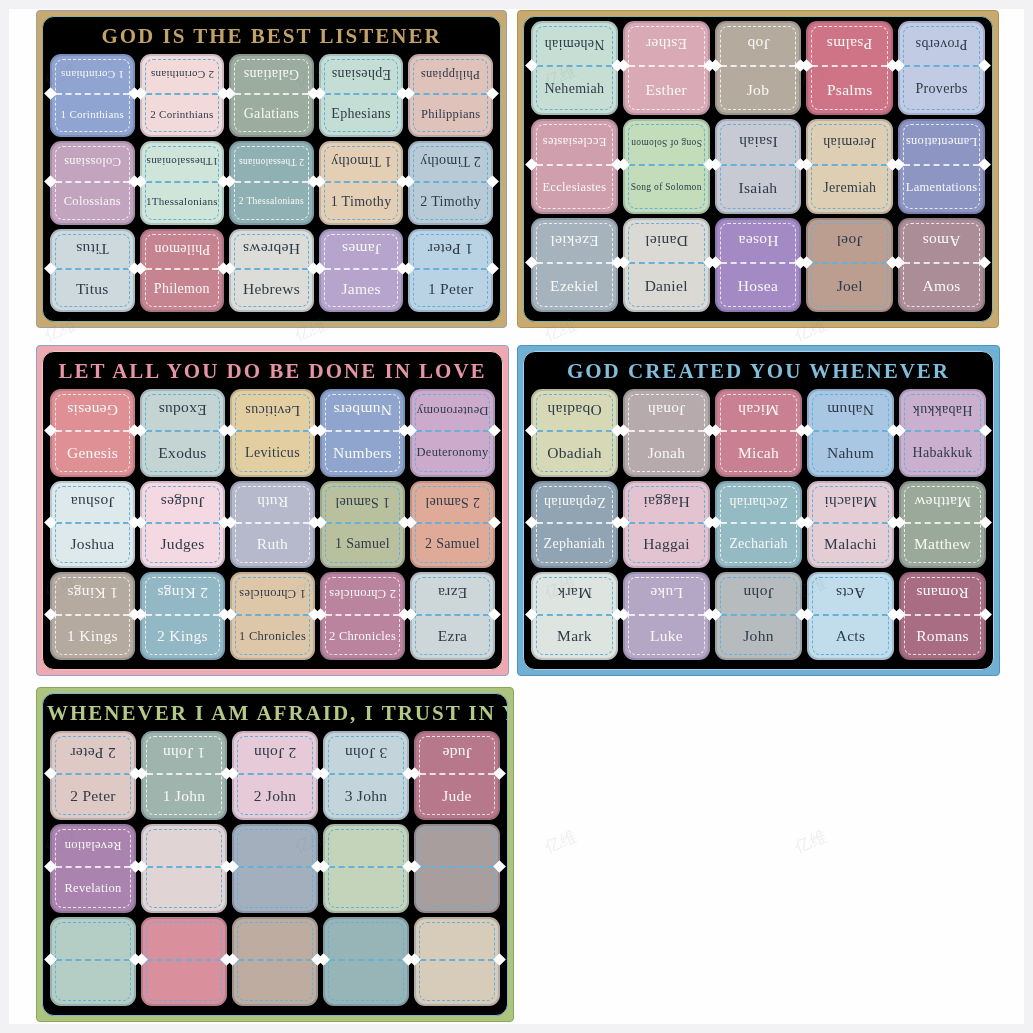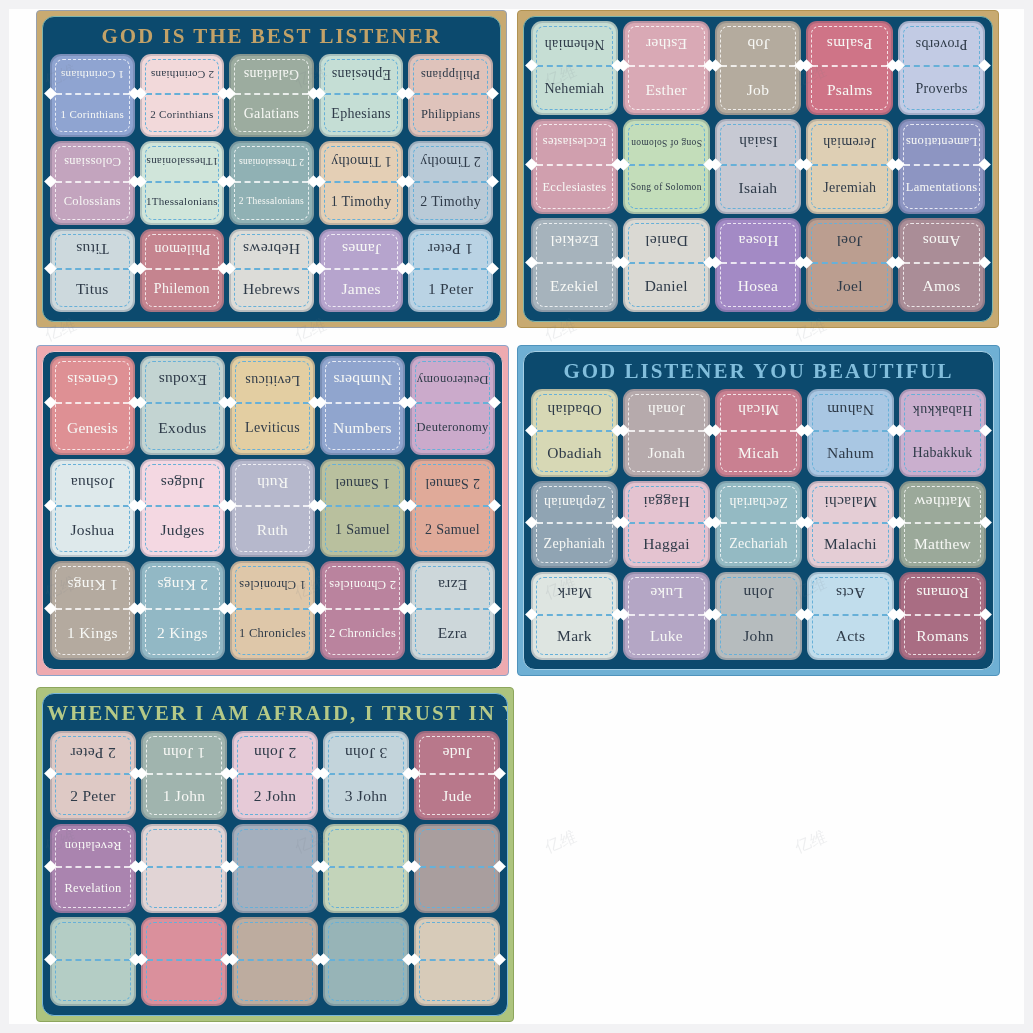--- a/index.html
+++ b/index.html
@@ -2,21 +2,21 @@
 <html><head>
 <meta charset="utf-8">
 <style>
   html,body{margin:0;padding:0;background:#fff;}
   #stage{position:relative;width:1033px;height:1033px;background:#fefefe;overflow:hidden;
          font-family:"Liberation Serif",serif;}
   .frame{position:absolute;inset:0;border:9px solid #f2f2f4;pointer-events:none;z-index:6;}
   
   .panel{position:absolute;box-sizing:border-box;border:1px solid var(--outer);
          background:var(--band);padding:5px;border-radius:4px;}
-  .panel-inner{box-sizing:border-box;height:100%;background:#0c4a6e;border:1px solid var(--line);
+  .panel-inner{box-sizing:border-box;height:100%;background:#000000;border:1px solid var(--line);
          border-radius:12px;display:flex;flex-direction:column;overflow:hidden;}
   .panel-title{text-align:center;font-weight:bold;font-size:21px;letter-spacing:2px;
          color:var(--title);padding:7px 4px 2px;line-height:1.15;white-space:nowrap;}
   .tabs-grid{flex:1;display:grid;grid-template-columns:repeat(5,1fr);
          grid-auto-rows:1fr;gap:4px 5px;padding:4px 7px 9px;}
   
   .tab{position:relative;background:var(--fill);border:2px solid rgba(25,45,70,.18);
        border-radius:11px;}
   .dashbox{position:absolute;inset:3px;border:1px dashed var(--dash);border-radius:8px;}
   .fold{position:absolute;left:4px;right:4px;top:47%;border-top:2px dashed var(--dash);}
@@ -287,20 +287,21 @@
               <span class="notch l"></span>
               <span class="notch r"></span>
               <span class="lab top" style="font-size: 15.5px;">Amos</span>
               <span class="lab bot" style="font-size: 15.5px;">Amos</span>
             </div>
           </div>
         </div>
       </section>
       <section class="panel" style="left: 36px; top: 345px; width: 473px; height: 331px; --outer: #8ba3c9; --band: #eeaab0; --line: #f2c3c8; --title: #e795a3;">
         <div class="panel-inner">
+          <div class="panel-title">LET ALL YOU DO BE DONE IN LOVE</div>
           <div class="tabs-grid">
             <div class="tab" style="--fill: #de9094; --txt: #f7f8f5; --dash: rgba(255,255,255,.78);">
               <span class="dashbox"></span>
               <span class="fold"></span>
               <span class="notch l"></span>
               <span class="notch r"></span>
               <span class="lab top" style="font-size: 15.5px;">Genesis</span>
               <span class="lab bot" style="font-size: 15.5px;">Genesis</span>
             </div>
             <div class="tab" style="--fill: #c3d4d2; --txt: #2f3b49; --dash: #67b0d8;">
@@ -413,21 +414,21 @@
               <span class="notch l"></span>
               <span class="notch r"></span>
               <span class="lab top" style="font-size: 15.5px;">Ezra</span>
               <span class="lab bot" style="font-size: 15.5px;">Ezra</span>
             </div>
           </div>
         </div>
       </section>
       <section class="panel" style="left: 517px; top: 345px; width: 483px; height: 331px; --outer: #4f93bc; --band: #6fb0d4; --line: #a6d0e6; --title: #82bedc;">
         <div class="panel-inner">
-          <div class="panel-title">GOD LISTENER YOU BEAUTIFUL</div>
+          <div class="panel-title">GOD CREATED YOU WHENEVER</div>
           <div class="tabs-grid">
             <div class="tab" style="--fill: #d7d8b5; --txt: #2f3b49; --dash: #67b0d8;">
               <span class="dashbox"></span>
               <span class="fold"></span>
               <span class="notch l"></span>
               <span class="notch r"></span>
               <span class="lab top" style="font-size: 15.5px;">Obadiah</span>
               <span class="lab bot" style="font-size: 15.5px;">Obadiah</span>
             </div>
             <div class="tab" style="--fill: #b6aaac; --txt: #f7f8f5; --dash: rgba(255,255,255,.78);">

